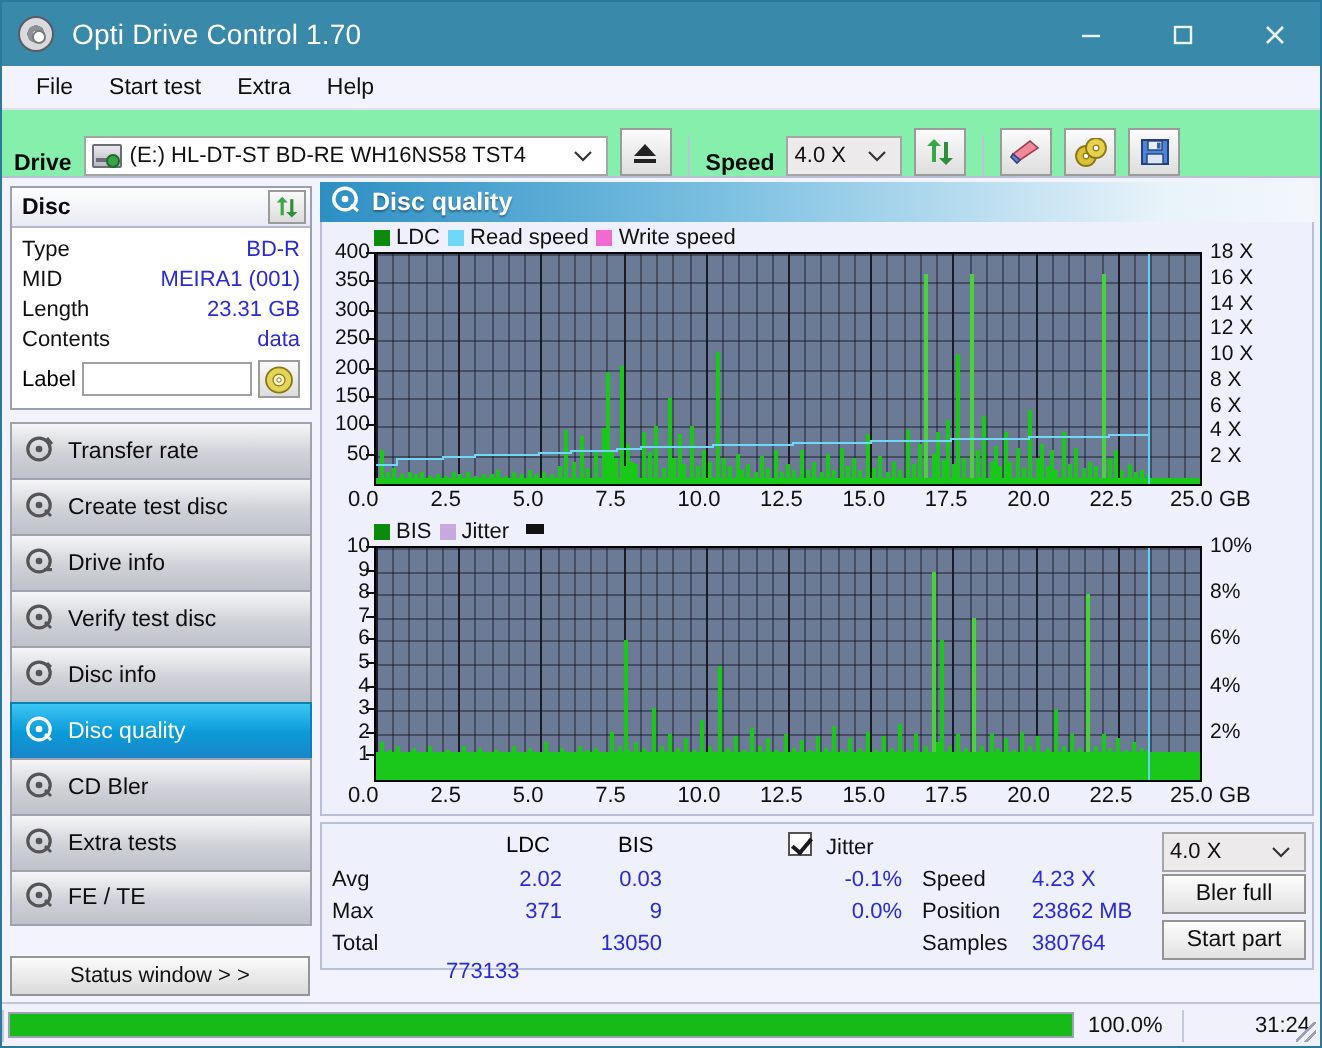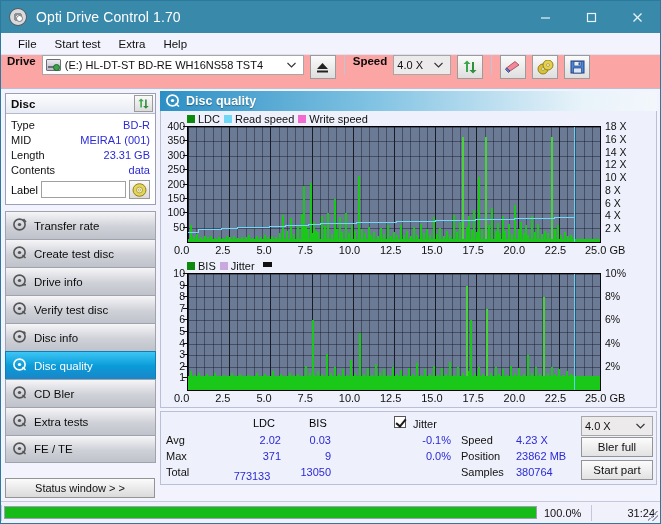--- a/index.html
+++ b/index.html
@@ -25,21 +25,21 @@
   .tb-btn { width:46px; height:32px; display:flex; align-items:center; justify-content:center; color:#e9f3f7; font-size:14px; }
   .tb-btn.close { font-size:15px; }
   .tb-btn svg { display:block; }
 
   
   .menubar { height:22px; background:#f2f3fc; display:flex; align-items:center; padding-left:8px;
       border-bottom:1px solid #dfe1ef; }
   .menu-item { padding:2px 9px; color:#101010; font-size:11.5px; }
 
   
-  .driverow { height:34px; background:#fca5a5; display:flex; align-items:flex-start; padding:0 6px; gap:6px;
+  .driverow { height:34px; background:#86efac; display:flex; align-items:flex-end; padding:0 6px; gap:6px;
       border-bottom:1px solid #b9c0d6; }
   .lbl-bold { font-weight:bold; font-size:11.5px; color:#0a0a0a; }
   .combo { height:20px; border:1px solid #a6a6a6; background:#ffffff; display:flex; align-items:center;
       padding:0 2px 0 3px; font-size:11px; color:#111; position:relative; }
   .combo .cbtext { white-space:nowrap; overflow:hidden; }
   .combo .chev { margin-left:auto; padding:0 5px 0 6px; color:#333; font-size:9px; }
   #drive-combo { width:262px; }
   #speed-combo { width:58px; background:#eceaea; }
   .drv-icon { width:15px; height:12px; margin-right:4px; flex:0 0 auto; position:relative;
       background:linear-gradient(#e9e9ee,#b9b9c4); border:1px solid #6d6d78; border-radius:1px;}
@@ -887,21 +887,21 @@
 
         <div class="st-col k2" style="left:5px; top:22px;">Avg</div>
         <div class="st-col num" style="left:70px; top:22px; width:50px; text-align:right;">2.02</div>
         <div class="st-col num" style="left:128px; top:22px; width:42px; text-align:right;">0.03</div>
 
         <div class="st-col k2" style="left:5px; top:38px;">Max</div>
         <div class="st-col num" style="left:70px; top:38px; width:50px; text-align:right;">371</div>
         <div class="st-col num" style="left:128px; top:38px; width:42px; text-align:right;">9</div>
 
         <div class="st-col k2" style="left:5px; top:54px;">Total</div>
-        <div class="st-col num" style="left:62px; top:58px; width:58px; text-align:center;">773133</div>
+        <div class="st-col num" style="left:62px; top:68px; width:58px; text-align:left;">773133</div>
         <div class="st-col num" style="left:122px; top:54px; width:48px; text-align:right;">13050</div>
 
         <div class="st-col" style="left:233px; top:4px;"><span class="chk"></span></div>
         <div class="st-col k2" style="left:252px; top:6px;">Jitter</div>
         <div class="st-col num" style="left:230px; top:22px; width:60px; text-align:right;">-0.1%</div>
         <div class="st-col num" style="left:230px; top:38px; width:60px; text-align:right;">0.0%</div>
 
         <div class="st-col k2" style="left:300px; top:22px;">Speed</div>
         <div class="st-col num" style="left:355px; top:22px;">4.23 X</div>
         <div class="st-col k2" style="left:300px; top:38px;">Position</div>

